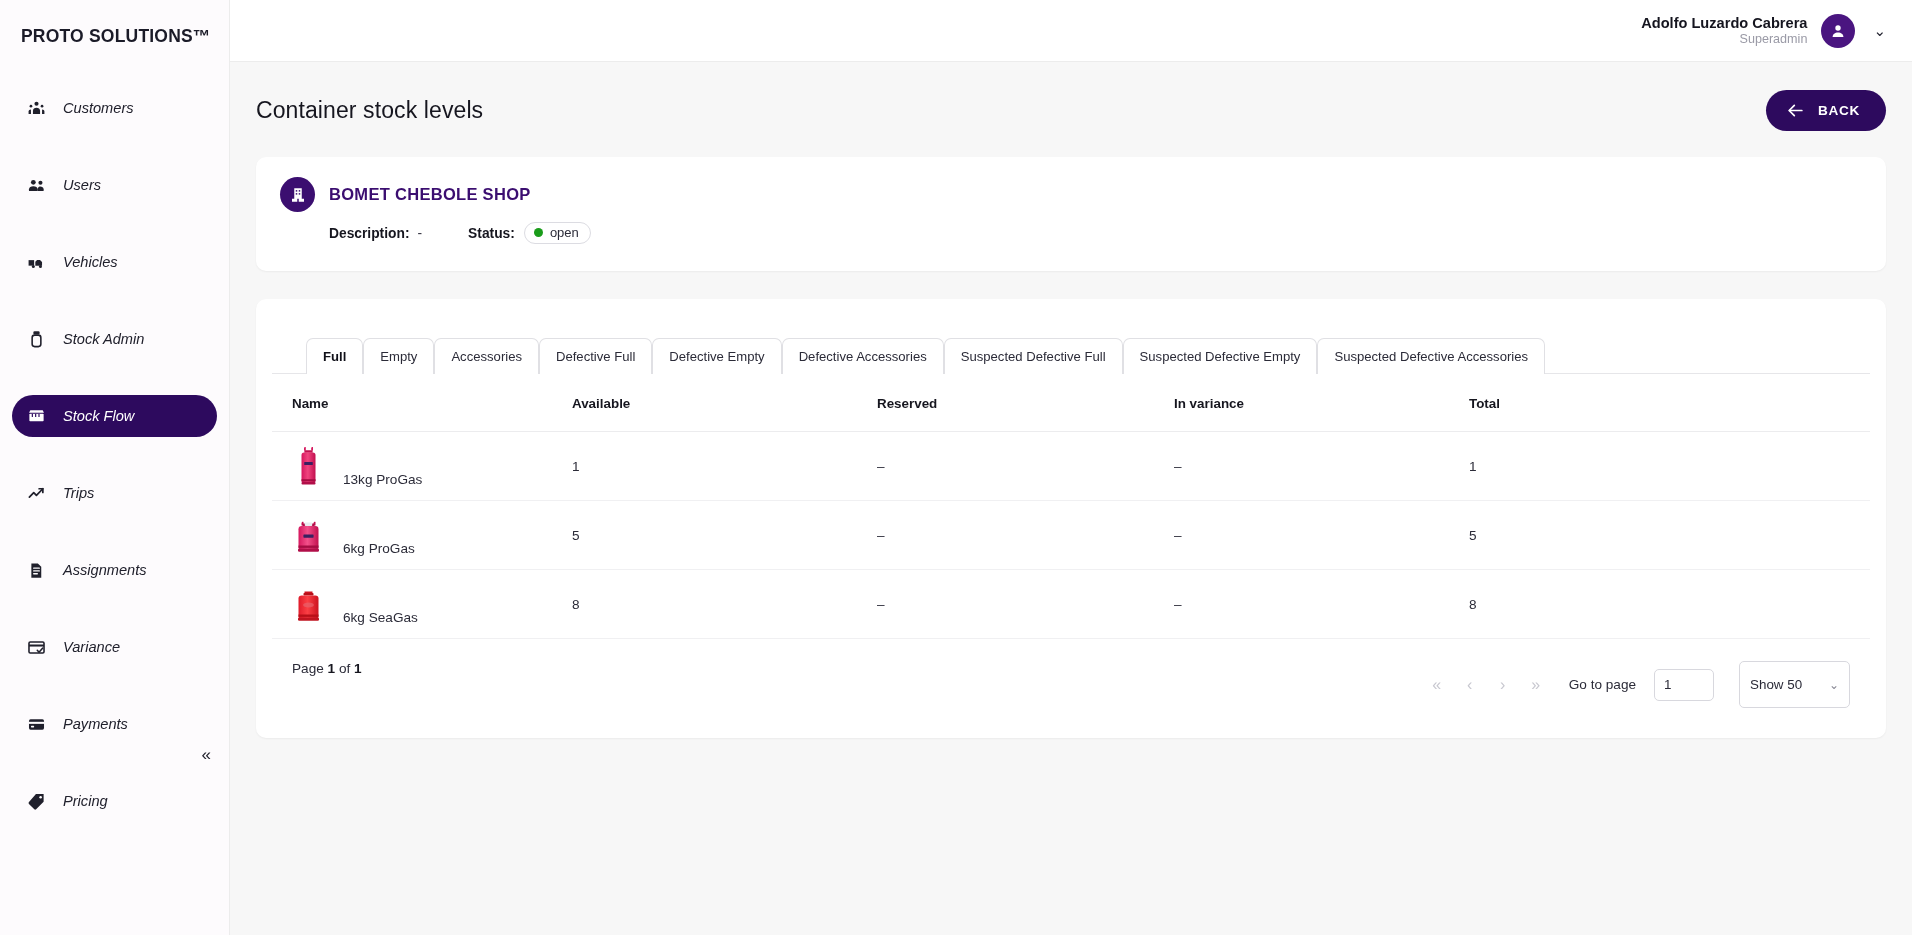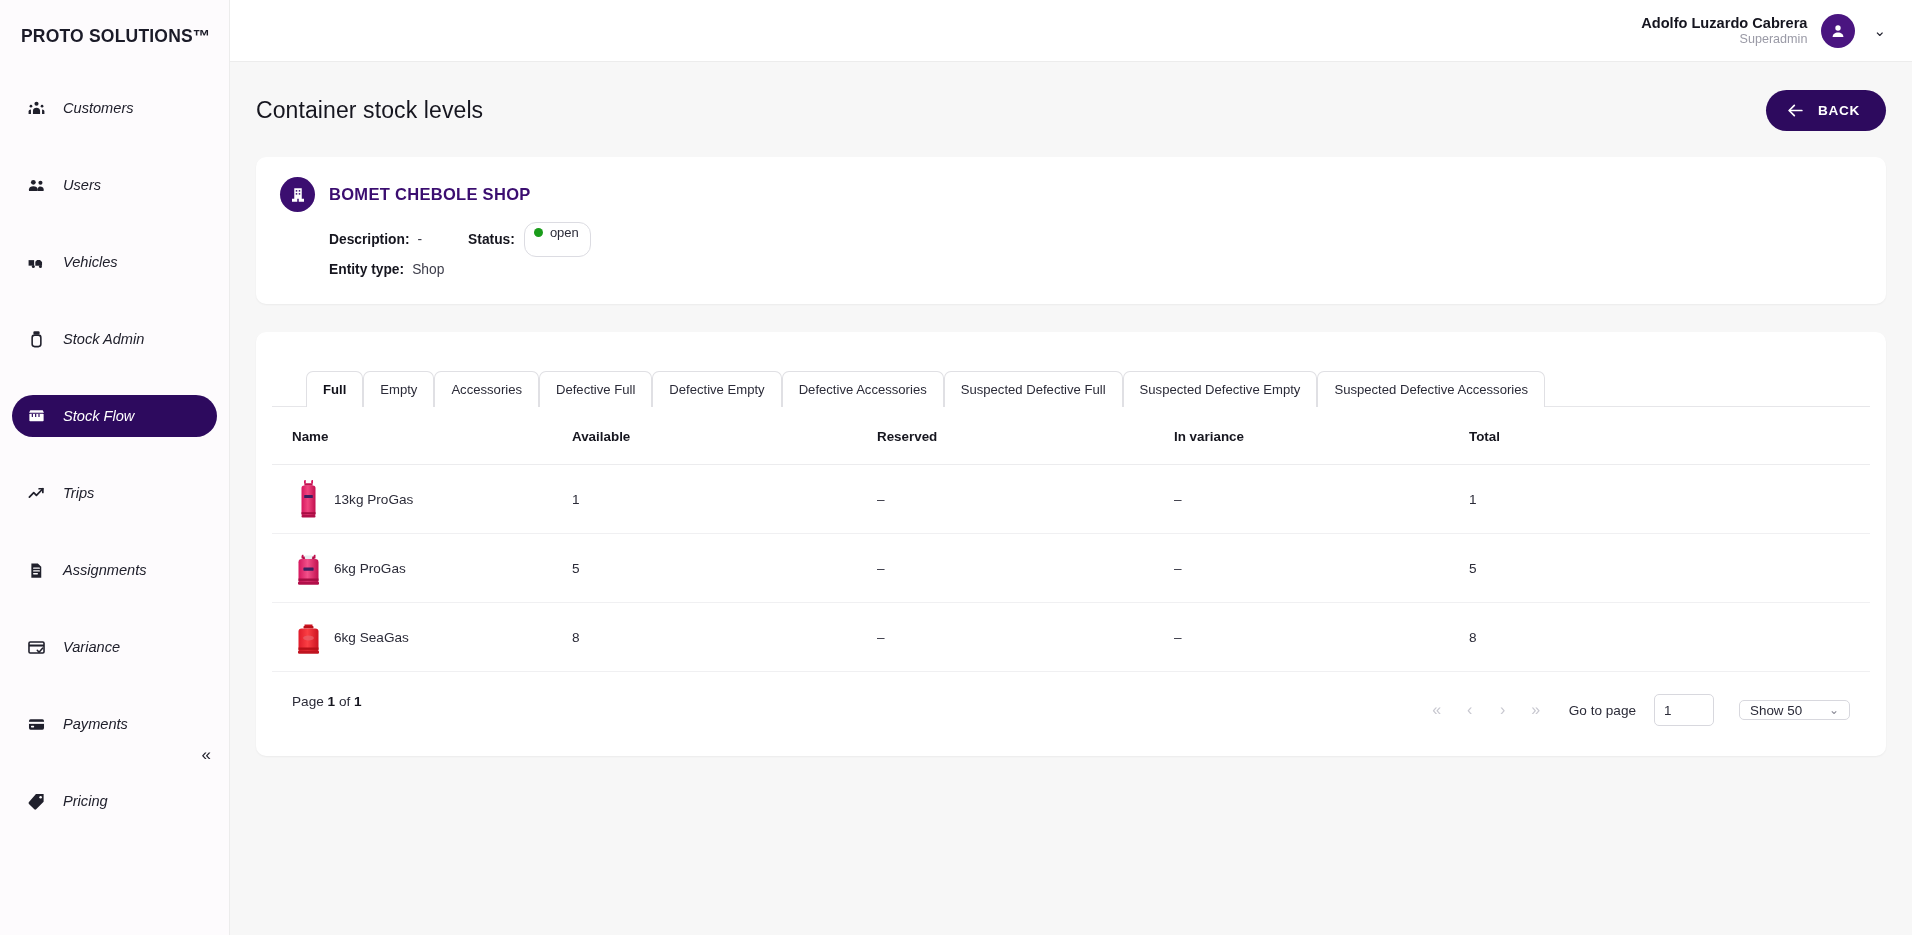--- a/index.html
+++ b/index.html
@@ -80,21 +80,21 @@
   .entity-avatar svg { width: 18px; height: 18px; }
   .entity-name { font-size: 16.5px; font-weight: 700; color: #3b0e70; letter-spacing: .3px; }
   .entity-rows { padding-left: 49px; }
   .entity-line { display: flex; align-items: center; margin-bottom: 5px; }
   .meta-label { font-size: 13.8px; font-weight: 700; color: #16161f; }
   .meta-value { font-size: 13.8px; color: #3d3d4a; margin-left: 8px; }
   .meta-gap { width: 46px; }
   .status-pill {
     display: inline-flex; align-items: center; gap: 7px;
     border: 1px solid #dcdce2; border-radius: 12px;
-    padding: 2px 11px 16px 9px; margin-left: 9px;
+    padding: 2px 11px 3px 9px; margin-left: 9px;
   }
   .dot { width: 9px; height: 9px; border-radius: 50%; background: #1a9c1a; }
   .status-text { font-size: 13px; color: #2b2b38; }
 
   
   .table-card {
     background: #ffffff; border-radius: 10px; padding: 38px 16px 26px 16px;
     box-shadow: 0 1px 2px rgba(0,0,0,.05);
   }
   .tabs {
@@ -113,41 +113,41 @@
   table { width: 100%; border-collapse: collapse; }
   th {
     text-align: left; font-size: 13.4px; font-weight: 700; color: #16161f;
     padding: 22px 0 20px 0; border-bottom: 1px solid #ececee;
   }
   td { padding: 13px 0; border-bottom: 1px solid #f0f0f2; font-size: 13.6px; color: #2b2b38; }
   .col-name { width: 300px; padding-left: 20px; }
   .col-avail { width: 305px; }
   .col-res { width: 297px; }
   .col-var { width: 295px; }
-  .cell-name { display: flex; align-items: center; gap: 9px; }
+  .cell-name { display: flex; align-items: flex-end; gap: 18px; }
   .cyl { width: 33px; height: 42px; flex: 0 0 33px; }
   .cyl svg { width: 33px; height: 42px; display: block; }
 
   
   .pager { display: flex; align-items: flex-start; justify-content: space-between; padding: 22px 20px 4px 20px; gap: 9px; }
   .pager-info { font-size: 13.6px; color: #2b2b38; }
   .pager-info b { font-weight: 700; color: #16161f; }
   .pager-right { display: flex; align-items: center; gap: 9px; }
   .pg-arrow {
     color: #c8c8d0; font-size: 16px; width: 24px; height: 26px;
     display: flex; align-items: center; justify-content: center; cursor: pointer;
   }
   .goto-label { font-size: 13.6px; color: #2b2b38; margin-left: 12px; margin-right: 9px; }
   .goto-input {
     width: 60px; height: 32px; border: 1px solid #d8d8de; border-radius: 5px;
     font-size: 13.4px; padding: 0 9px; color: #2b2b38; outline: none;
     font-family: "Liberation Sans", sans-serif; background: #fff;
   }
   .show-select {
-    margin-left: 16px; width: 111px; height: 20px;
+    margin-left: 16px; width: 111px; height: 47px;
     border: 1px solid #d8d8de; border-radius: 5px; background: #fff;
     display: flex; align-items: center; justify-content: space-between;
     padding: 0 10px; font-size: 13.4px; color: #2b2b38; cursor: pointer;
   }
   .show-select .chev { color: #8a8a96; font-size: 12px; }
 </style>
 </head>
 <body>
 
 <div class="app">
@@ -321,24 +321,20 @@
         <div class="entity-rows">
           <div class="entity-line">
             <span class="meta-label">Description:</span>
             <span class="meta-value">-</span>
             <span class="meta-gap"></span>
             <span class="meta-label">Status:</span>
             <span class="status-pill">
               <span class="dot"></span>
               <span class="status-text">open</span>
             </span>
-          </div>
-          <div class="entity-line">
-            <span class="meta-label">Entity type:</span>
-            <span class="meta-value">Shop</span>
           </div>
         </div>
       </section>
 
       <section class="table-card">
 
         <div class="tabs">
           <div class="tab active">
               <span>Full</span>
             </div>

